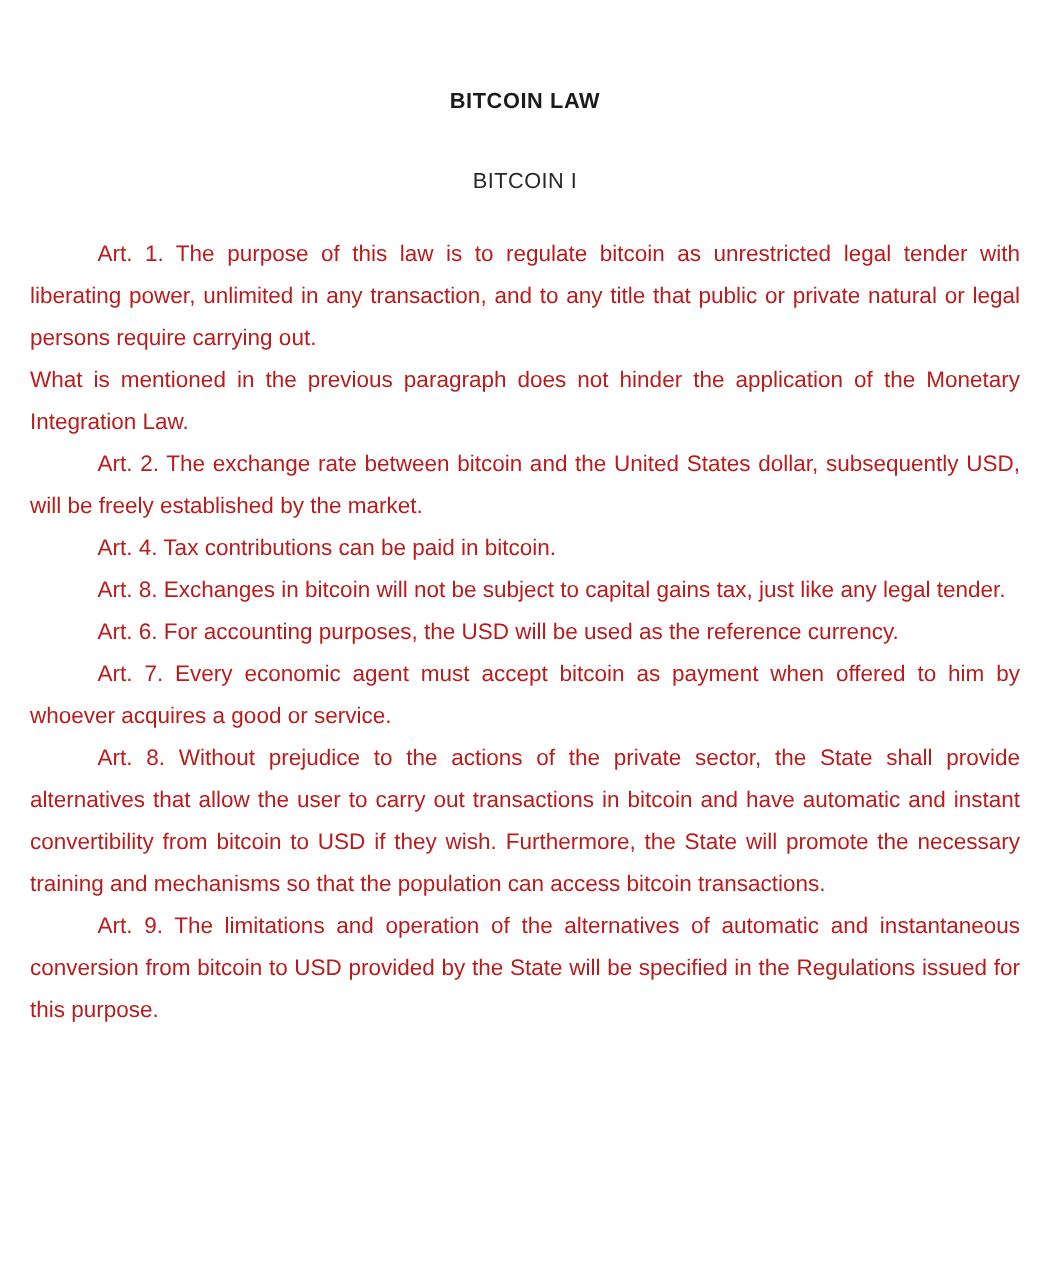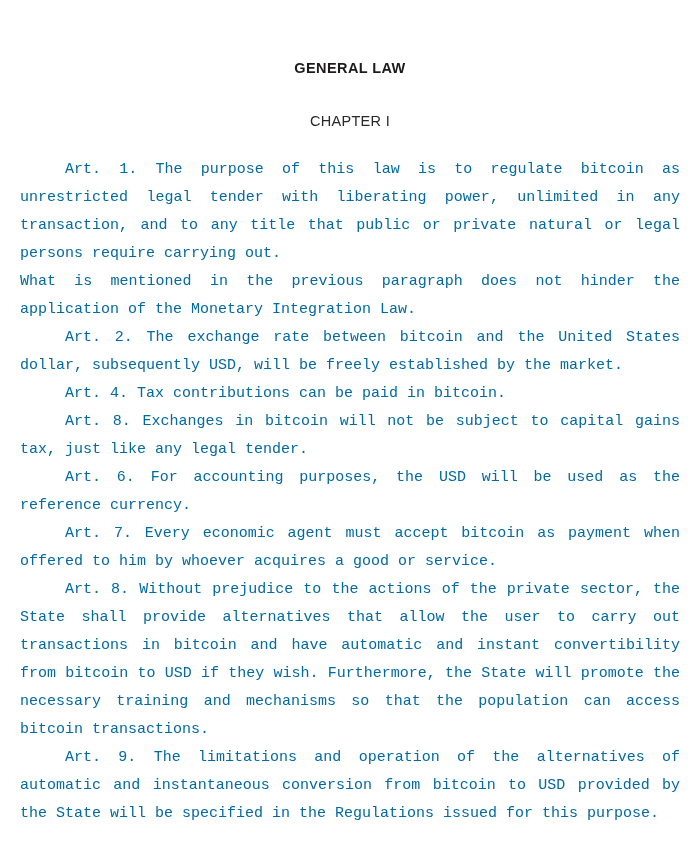--- a/index.html
+++ b/index.html
@@ -52,23 +52,22 @@
     margin: 0;
     padding-top: 22px;
   }
 
   p.para {
     margin: 0 0 0 0;
     font-size: 15px;
     line-height: 28px;
     text-align: justify;
     text-justify: inter-word;
-    color: #0369a1;
+    color: #b91c1c;
     hyphens: none;
-    font-family: Liberation Mono, monospace;
   }
 
   p.para + p.para {
   }
 
   p.indent {
     text-indent: 45px;
   }
 
   p.noindent {
@@ -78,24 +77,24 @@
   
   p.para:last-child {
     margin-bottom: 0;
   }
 </style>
 </head>
 <body>
 
 <div class="page">
 
-  <h1 class="doc-title">GENERAL LAW</h1>
+  <h1 class="doc-title">BITCOIN LAW</h1>
 
   <div class="chapter-block">
-    <span class="chapter-line">CHAPTER I</span>
+    <span class="chapter-line">BITCOIN I</span>
   </div>
 
   <div class="body-text">
 
     <p class="para indent">Art. 1.  The purpose of this law is to regulate bitcoin as unrestricted legal tender with liberating power, unlimited in any transaction, and to any title that public or private natural or legal persons require carrying out.</p>
 
     <p class="para noindent">What is mentioned in the previous paragraph does not hinder the application of the Monetary Integration Law.</p>
 
     <p class="para indent">Art. 2.  The exchange rate between bitcoin and the United States dollar, subsequently USD, will be freely established by the market.</p>
 

